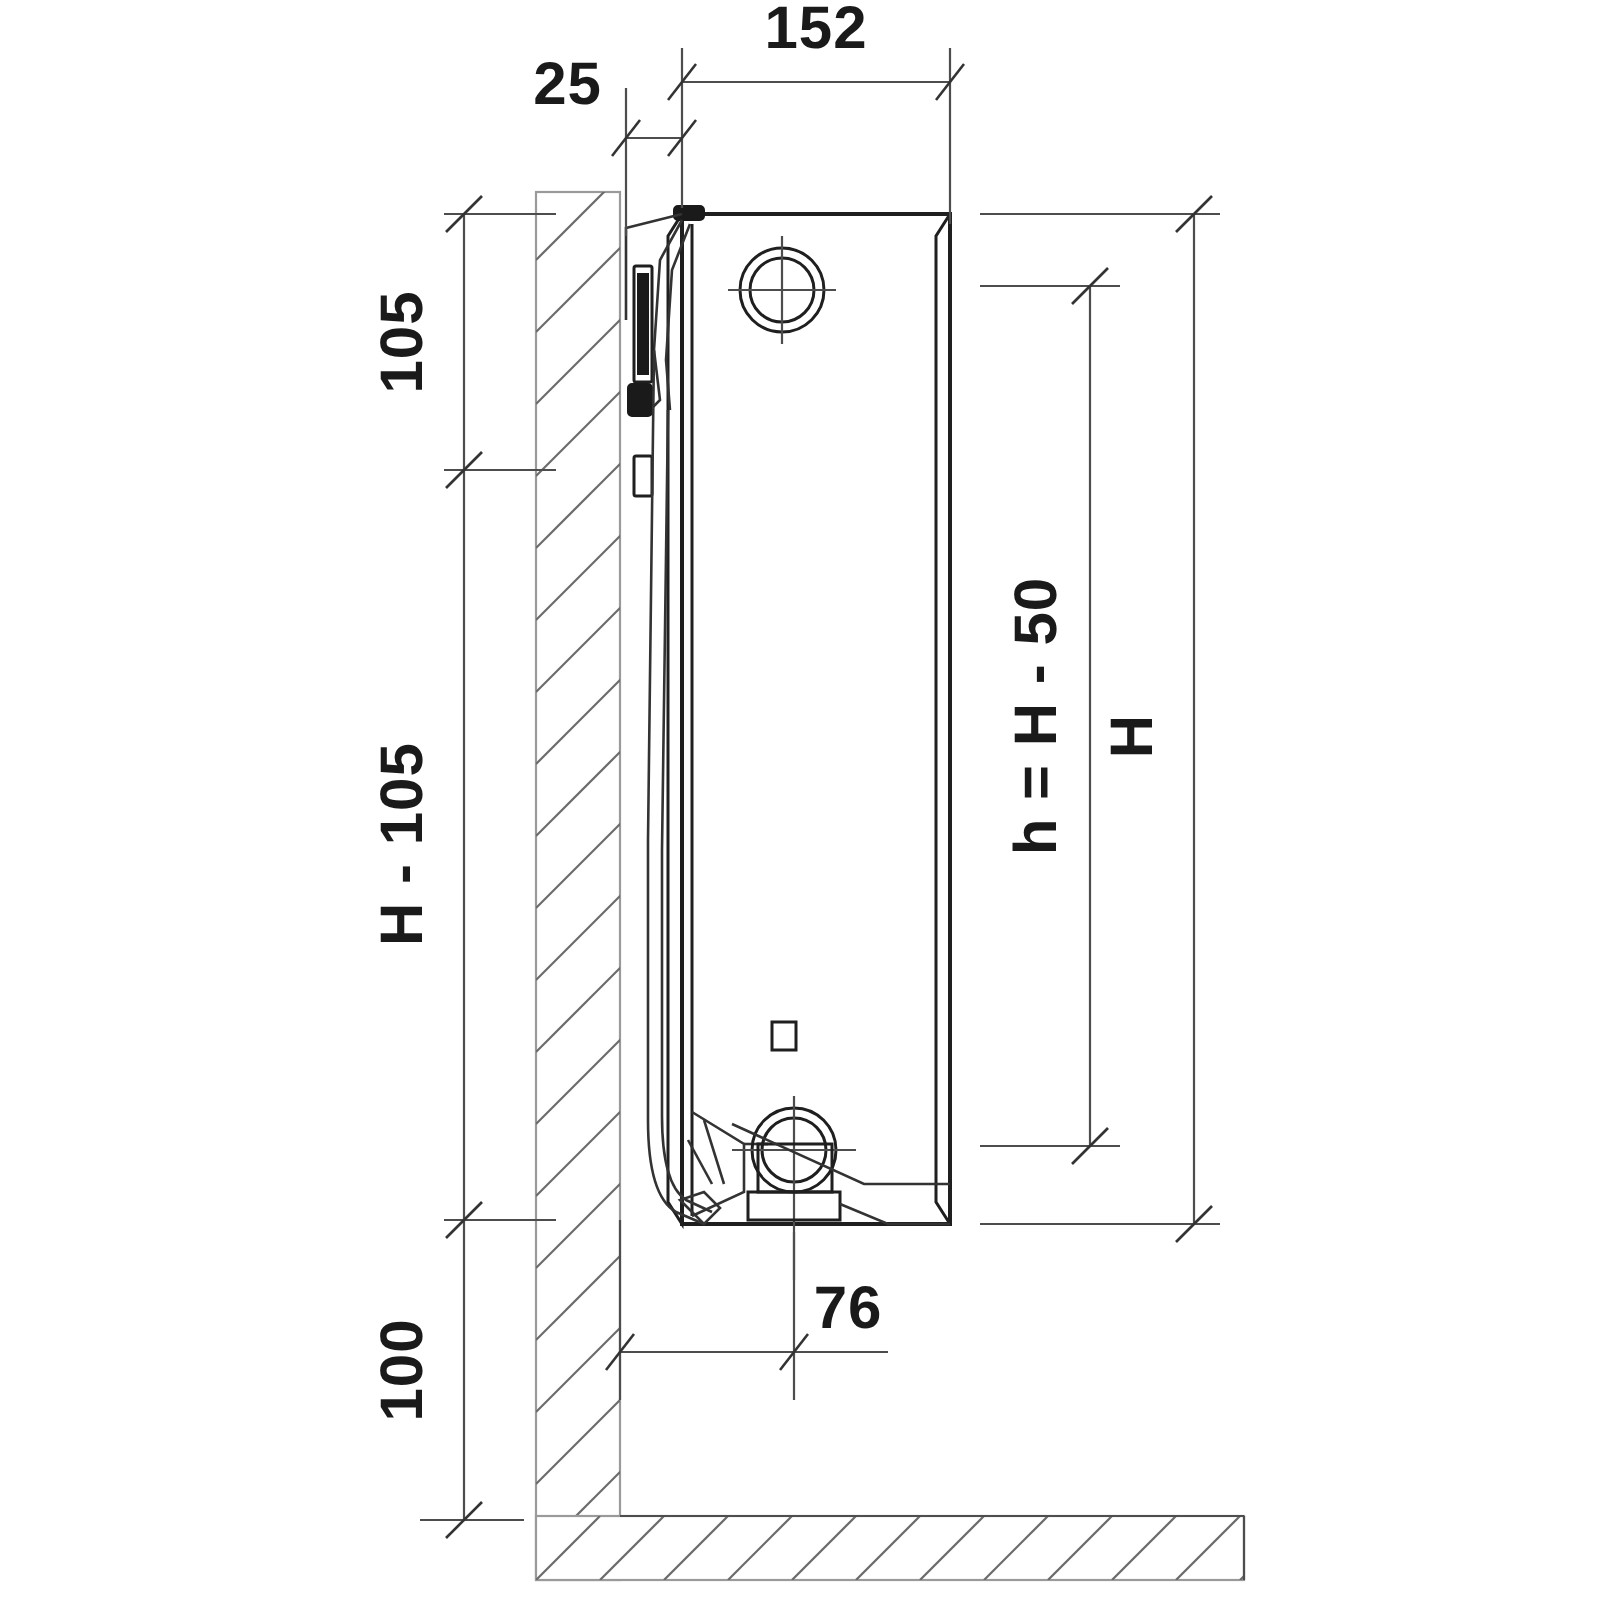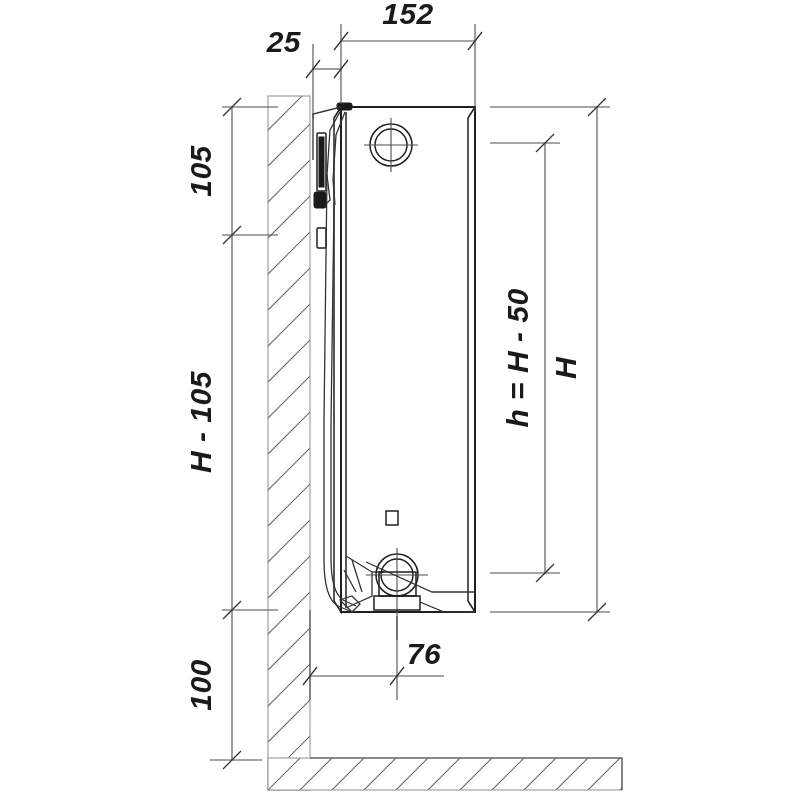--- a/index.html
+++ b/index.html
@@ -11,21 +11,20 @@
     width: 800px;
     height: 800px;
     font-family: "Liberation Sans", sans-serif;
     overflow: hidden;
   }
   #drawing-root {
     position: relative;
     width: 800px;
     height: 800px;
     background: #ffffff;
-    font-style: italic;
   }
   svg#technical-drawing {
     display: block;
     width: 800px;
     height: 800px;
   }
   .dim-text {
     font-family: "Liberation Sans", sans-serif;
     font-size: 30px;
     font-weight: 700;

